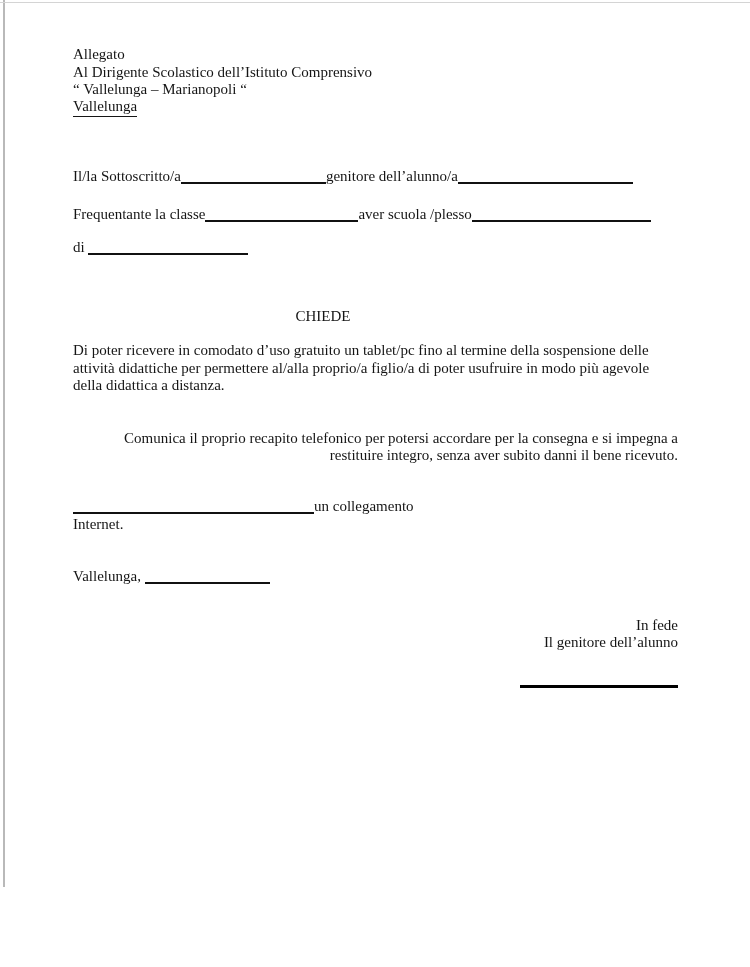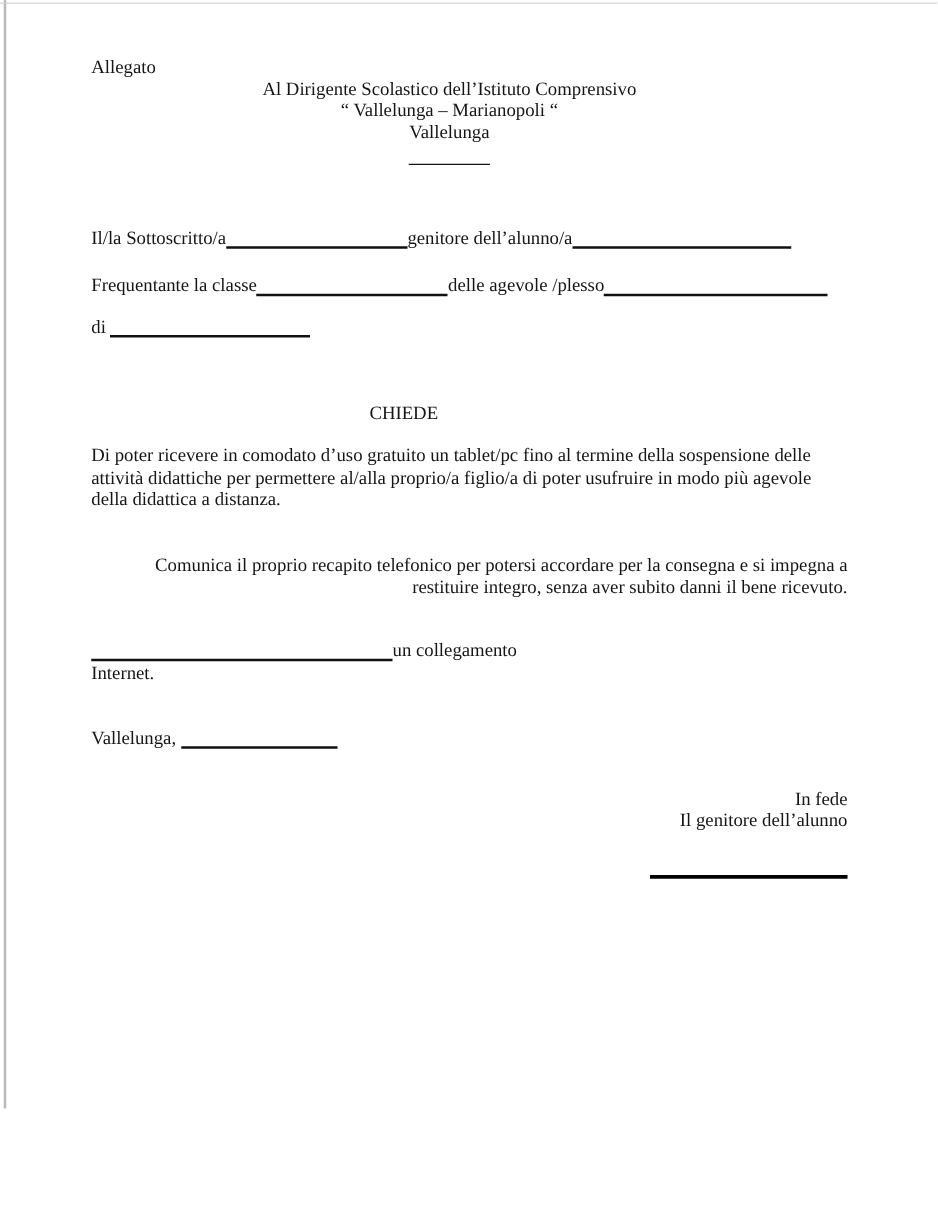--- a/index.html
+++ b/index.html
@@ -32,27 +32,27 @@
   }
   .content {
     padding: 46px 72px 0 73px;
   }
   .allegato {
     line-height: 17px;
   }
   .recipient {
     margin-top: 1px;
     margin-right: 32px;
-    text-align: center;
+    text-align: left;
     line-height: 17px;
   }
   .u-line {
     display: inline-block;
     border-bottom: 1.5px solid #151515;
-    padding-bottom: 16px;
+    padding-bottom: 1px;
   }
   .form-row {
     white-space: nowrap;
     line-height: 18px;
   }
   .row-subscriber { margin-top: 50px; }
   .row-class      { margin-top: 20px; }
   .row-of         { margin-top: 15px; }
   .blank {
     display: inline-block;
@@ -119,21 +119,21 @@
       <div>Al Dirigente Scolastico dell’Istituto Comprensivo</div>
       <div>“  Vallelunga – Marianopoli “</div>
       <div><span class="u-line">Vallelunga</span></div>
     </div>
 
     <div class="form-row row-subscriber">
       <span>Il/la Sottoscritto/a</span><span class="blank w145"></span><span>genitore dell’alunno/a</span><span class="blank w175"></span>
     </div>
 
     <div class="form-row row-class">
-      <span>Frequentante la classe</span><span class="blank w153"></span><span>delle agevole /plesso</span><span class="blank w179"></span>
+      <span>Frequentante la classe</span><span class="blank w153"></span><span>aver scuola /plesso</span><span class="blank w179"></span>
     </div>
 
     <div class="form-row row-of">
       <span>di</span> <span class="blank w160"></span>
     </div>
 
     <div class="chiede">CHIEDE</div>
 
     <div class="para para-request">Di poter ricevere in comodato d’uso gratuito un tablet/pc fino al termine della sospensione delle attività didattiche per permettere al/alla proprio/a figlio/a di poter usufruire in modo più agevole della didattica a distanza.</div>
 

